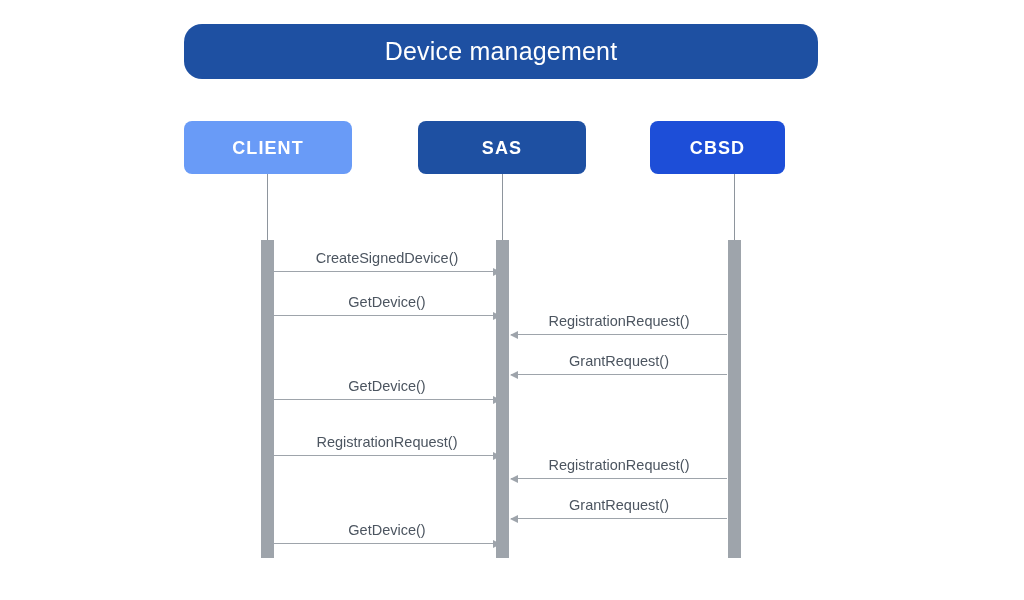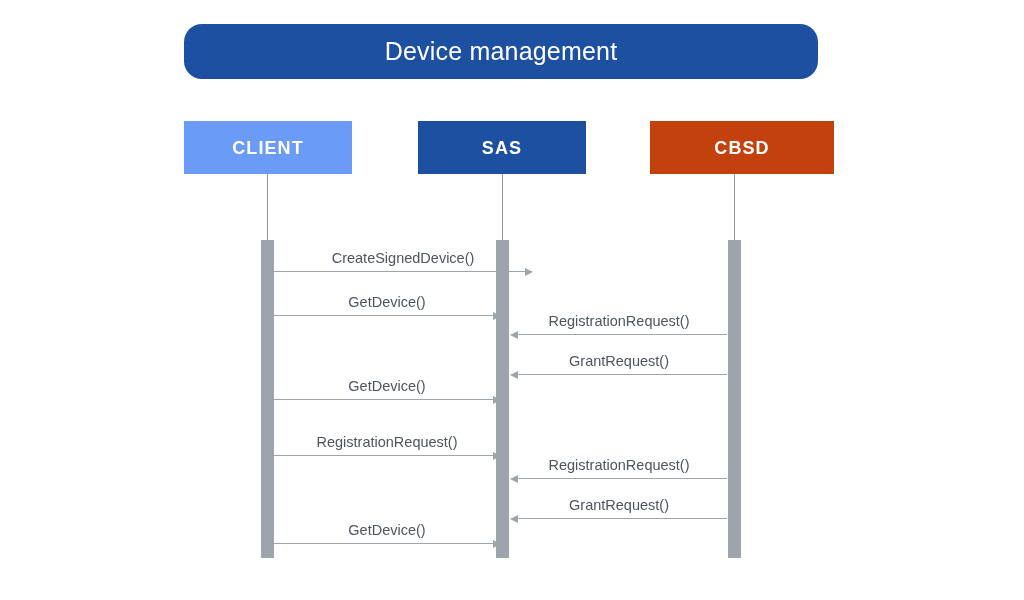--- a/index.html
+++ b/index.html
@@ -42,21 +42,21 @@
     font-size: 25px;
     font-weight: 400;
     letter-spacing: 0.2px;
     line-height: 1;
   }
 
   
   .participant {
     position: absolute;
     height: 53px;
-    border-radius: 0;
+    border-radius: 8px;
     display: flex;
     align-items: center;
     justify-content: center;
     box-sizing: border-box;
   }
   .participant .participant-label {
     color: #ffffff;
     font-size: 18px;
     font-weight: 700;
     letter-spacing: 1.1px;
@@ -130,29 +130,29 @@
   <div class="lifeline" style="left:267px; top:174px; height:68px;"></div>
   <div class="lifeline" style="left:502px; top:174px; height:68px;"></div>
   <div class="lifeline" style="left:734px; top:174px; height:68px;"></div>
 
   <div class="participant" style="left:184px; top:121px; width:168px; background:#699bf7;">
     <span class="participant-label">CLIENT</span>
   </div>
   <div class="participant" style="left:418px; top:121px; width:168px; background:#1e50a2;">
     <span class="participant-label">SAS</span>
   </div>
-  <div class="participant" style="left:650px; top:121px; width:184px; background:#c2410c;">
+  <div class="participant" style="left:650px; top:121px; width:135px; background:#1d4ed8;">
     <span class="participant-label">CBSD</span>
   </div>
 
   <div class="activation" style="left:261px; top:240px; height:318px;"></div>
   <div class="activation" style="left:496px; top:240px; height:318px;"></div>
   <div class="activation" style="left:728px; top:240px; height:318px;"></div>
 
-  <div class="message to-right" style="left:274px; width:226px; top:238px;padding-left:32px;">
+  <div class="message to-right" style="left:274px; width:226px; top:238px;">
     <span class="msg-label">CreateSignedDevice()</span>
     <span class="msg-line"></span>
     <span class="msg-head"></span>
   </div>
 
   <div class="message to-right" style="left:274px; width:226px; top:282px;">
     <span class="msg-label">GetDevice()</span>
     <span class="msg-line"></span>
     <span class="msg-head"></span>
   </div>

